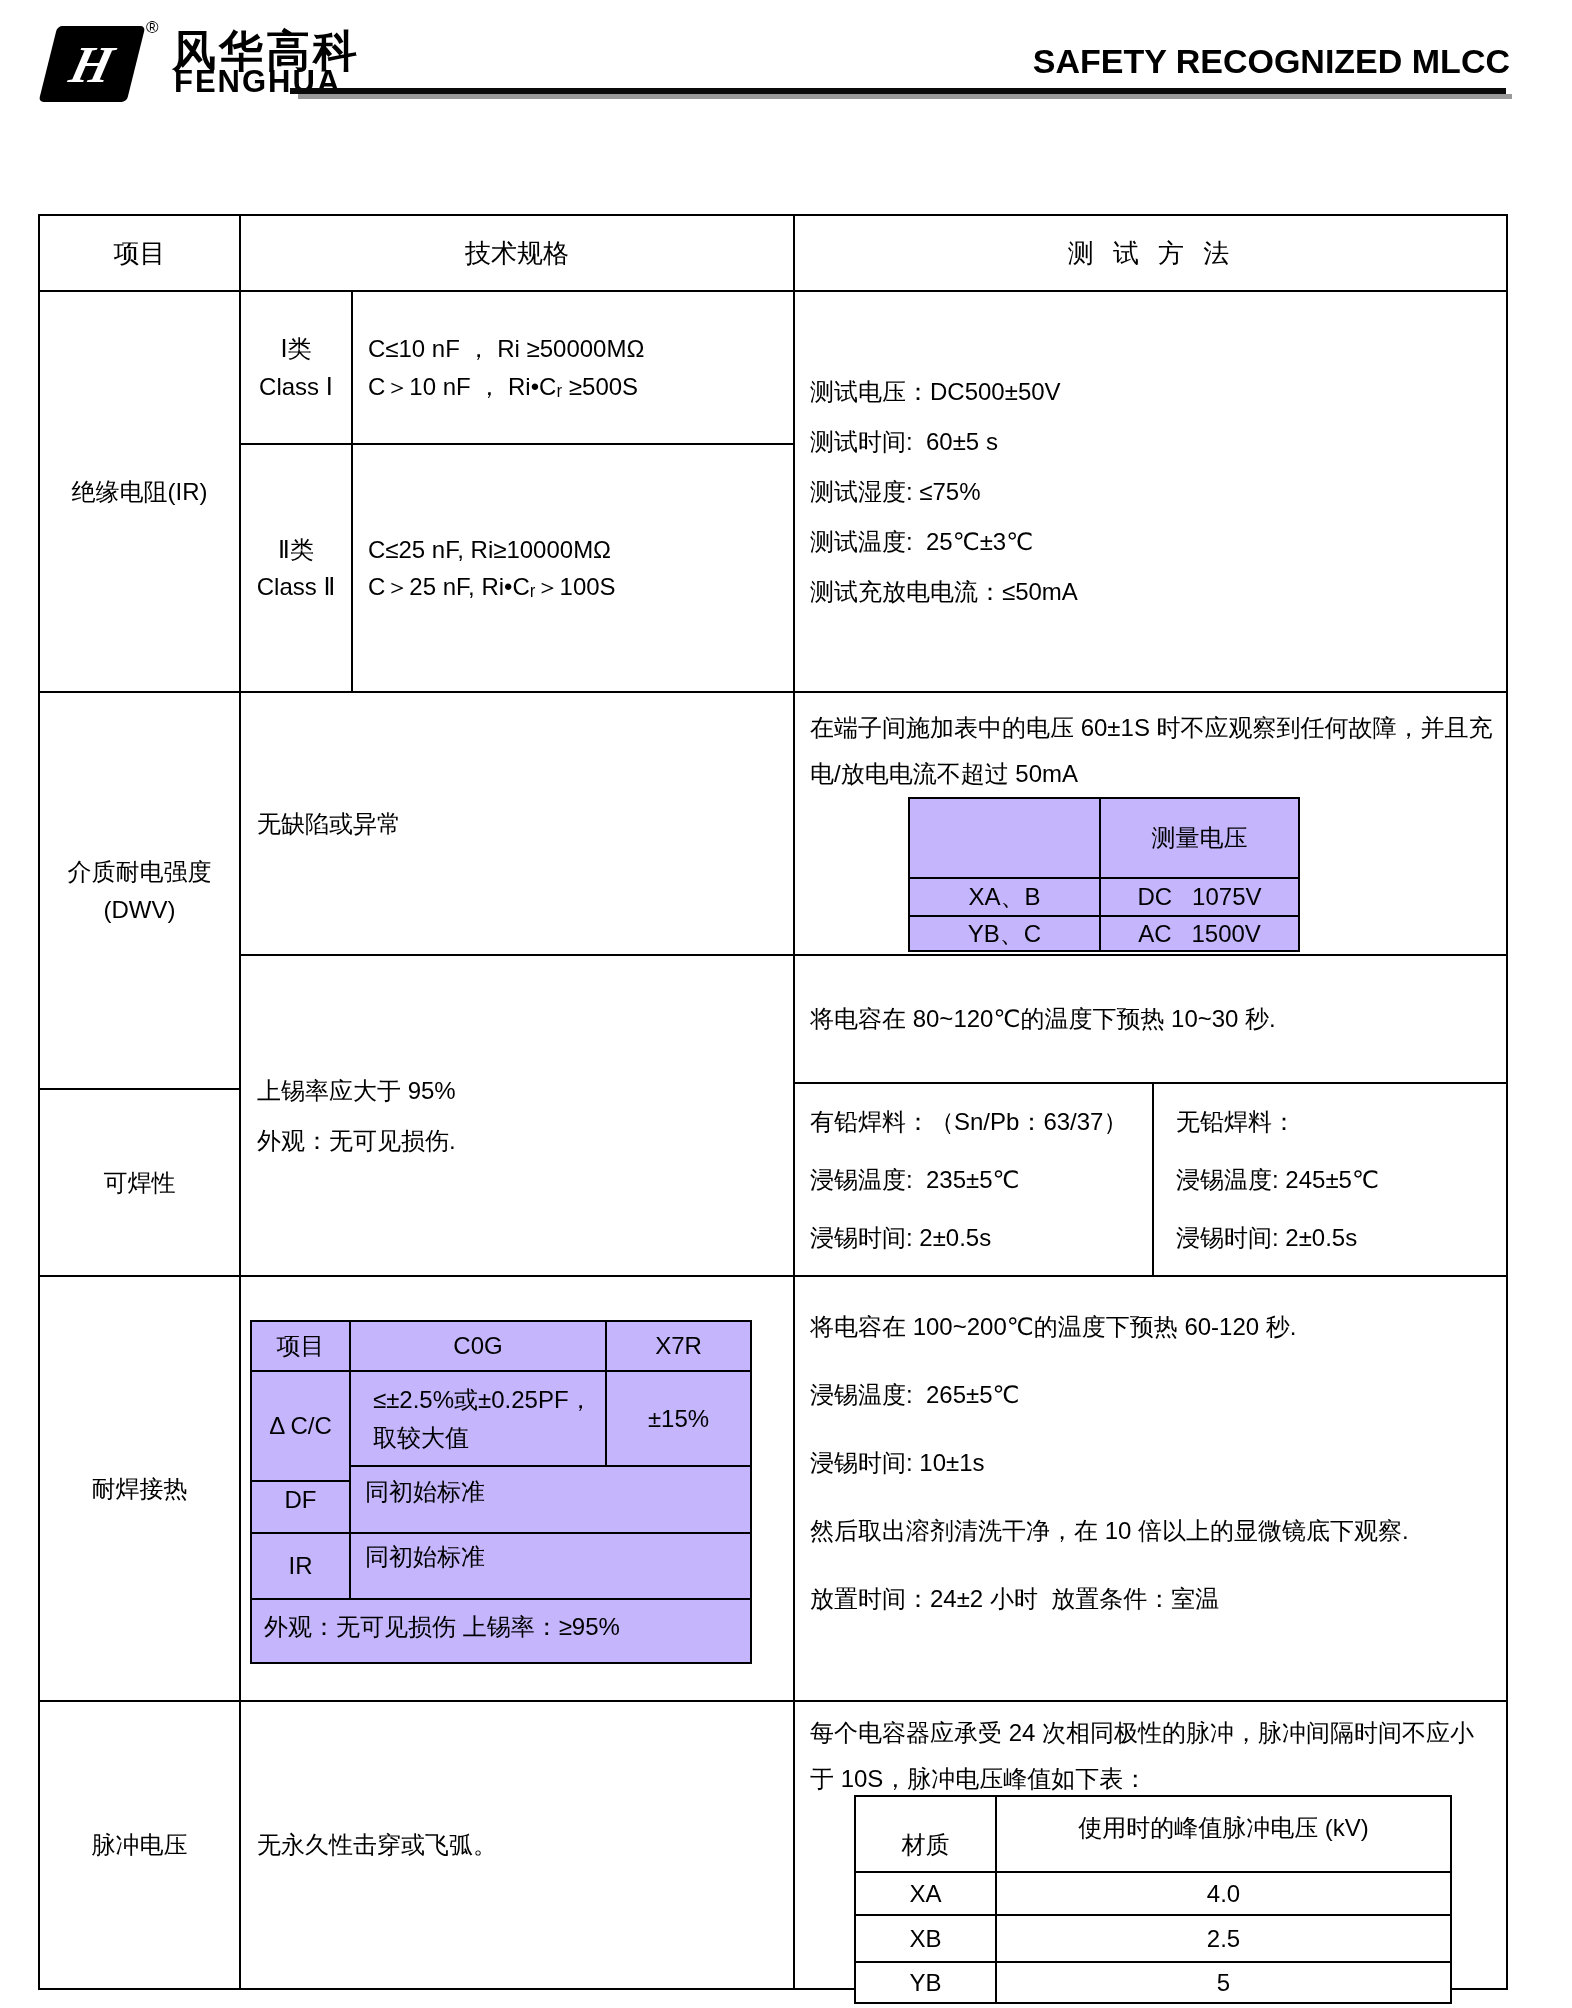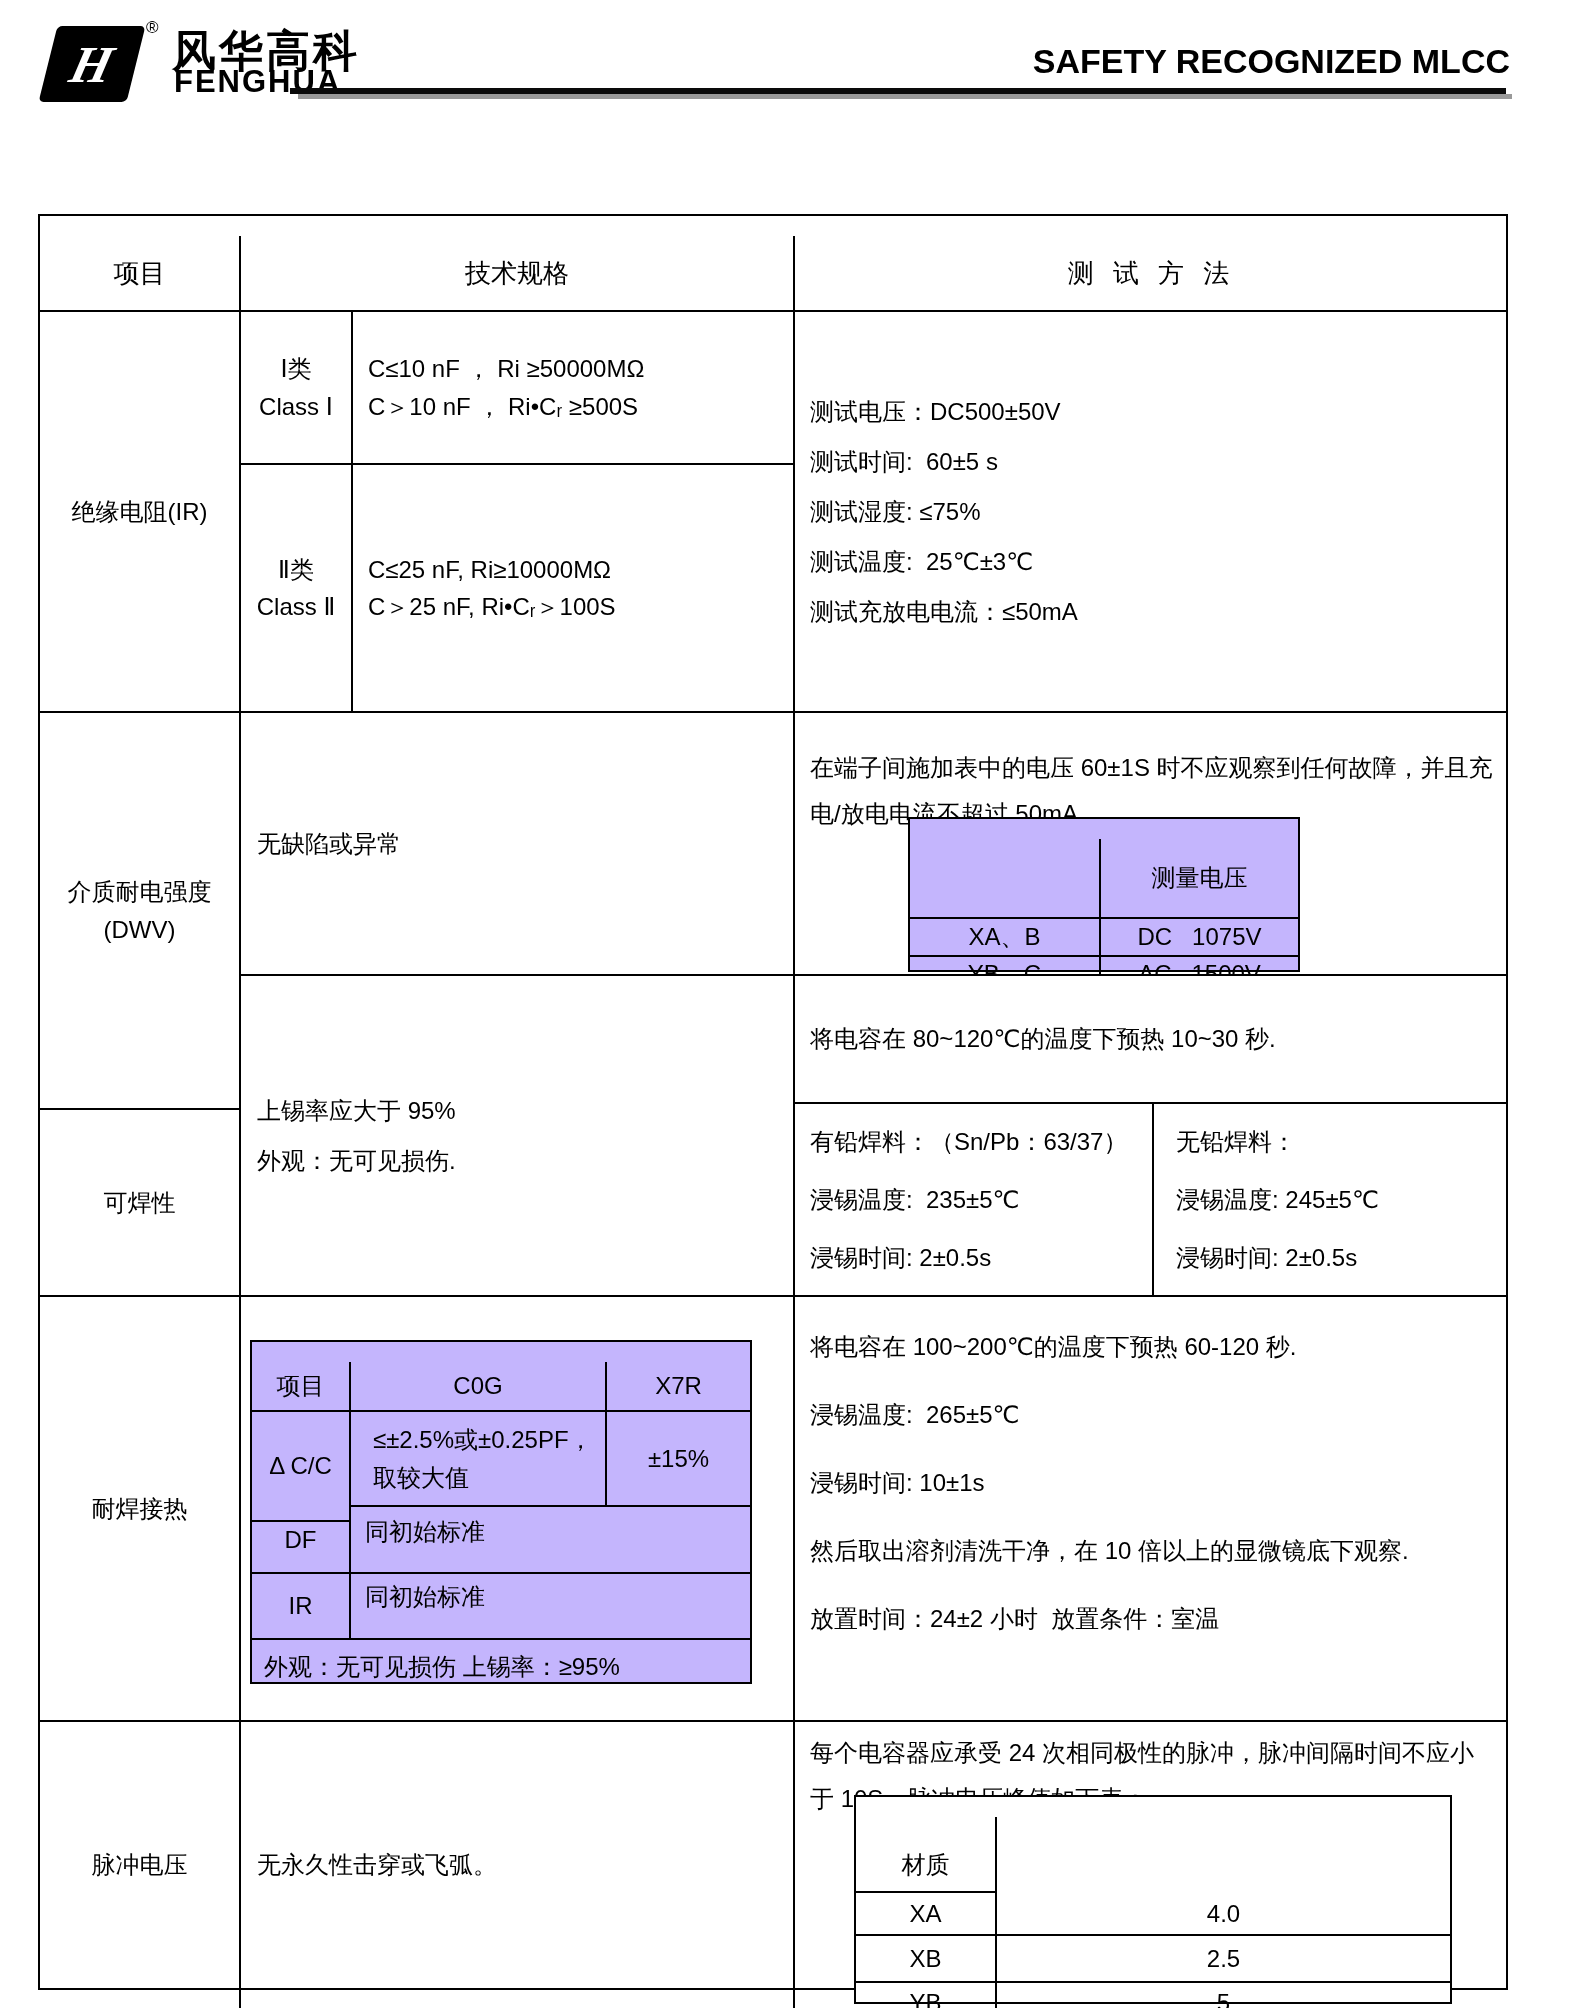--- a/index.html
+++ b/index.html
@@ -26,21 +26,21 @@
   .rule-black { position: absolute; left: 290px; top: 88px; width: 1216px; height: 6px; background: #0a0a0a; }
   .rule-gray  { position: absolute; left: 298px; top: 94px; width: 1214px; height: 5px; background: #999999; }
 
   
   #tbl {
     position: absolute; left: 38px; top: 214px; width: 1470px; height: 1776px;
     border: 2px solid #000; background: #fff;
   }
   .c {
     position: absolute; display: flex; font-size: 24px; line-height: 1.55;
-    white-space: pre-wrap; overflow: hidden; margin-top: 20px;
+    white-space: pre-wrap; overflow: hidden;
   }
   .br { border-right: 2px solid #000; }
   .bb { border-bottom: 2px solid #000; }
   .ctr { align-items: center; justify-content: center; text-align: center; }
   .lft { align-items: center; justify-content: flex-start; padding-left: 15px; }
   .topl { align-items: flex-start; justify-content: flex-start; padding-left: 15px; }
   .hdr { font-size: 26px; }
   .ml50 { line-height: 50px; }
   .ml46 { line-height: 46px; }
   .ml56 { line-height: 68px; }
@@ -135,20 +135,21 @@
 然后取出溶剂清洗干净，在 10 倍以上的显微镜底下观察.
 放置时间：24±2 小时  放置条件：室温</div>
 
     <div class="c br ctr" style="left:0;top:1486px;width:201px;height:286px">脉冲电压</div>
     <div class="c br lft" style="left:201px;top:1486px;width:554px;height:286px;padding-left:16px">无永久性击穿或飞弧。</div>
     <div class="c topl ml46 pad-r" style="left:755px;top:1486px;width:713px;height:286px;padding-top:8px">每个电容器应承受 24 次相同极性的脉冲，脉冲间隔时间不应小于 10S，脉冲电压峰值如下表：</div>
   </div>
 
   <div class="pulse-tbl">
     <div class="c br bb" style="left:0;top:0;width:141px;height:76px;align-items:flex-end;justify-content:center;padding-bottom:8px">材质</div>
+    <div class="c bb" style="left:141px;top:0;width:453px;height:76px;align-items:flex-start;justify-content:center;padding-top:12px">使用时的峰值脉冲电压 (kV)</div>
     <div class="c br bb ctr" style="left:0;top:76px;width:141px;height:43px">XA</div>
     <div class="c bb ctr" style="left:141px;top:76px;width:453px;height:43px">4.0</div>
     <div class="c br bb ctr" style="left:0;top:119px;width:141px;height:47px">XB</div>
     <div class="c bb ctr" style="left:141px;top:119px;width:453px;height:47px">2.5</div>
     <div class="c br ctr" style="left:0;top:166px;width:141px;height:39px">YB</div>
     <div class="c ctr" style="left:141px;top:166px;width:453px;height:39px">5</div>
   </div>
 
 </div>
 

